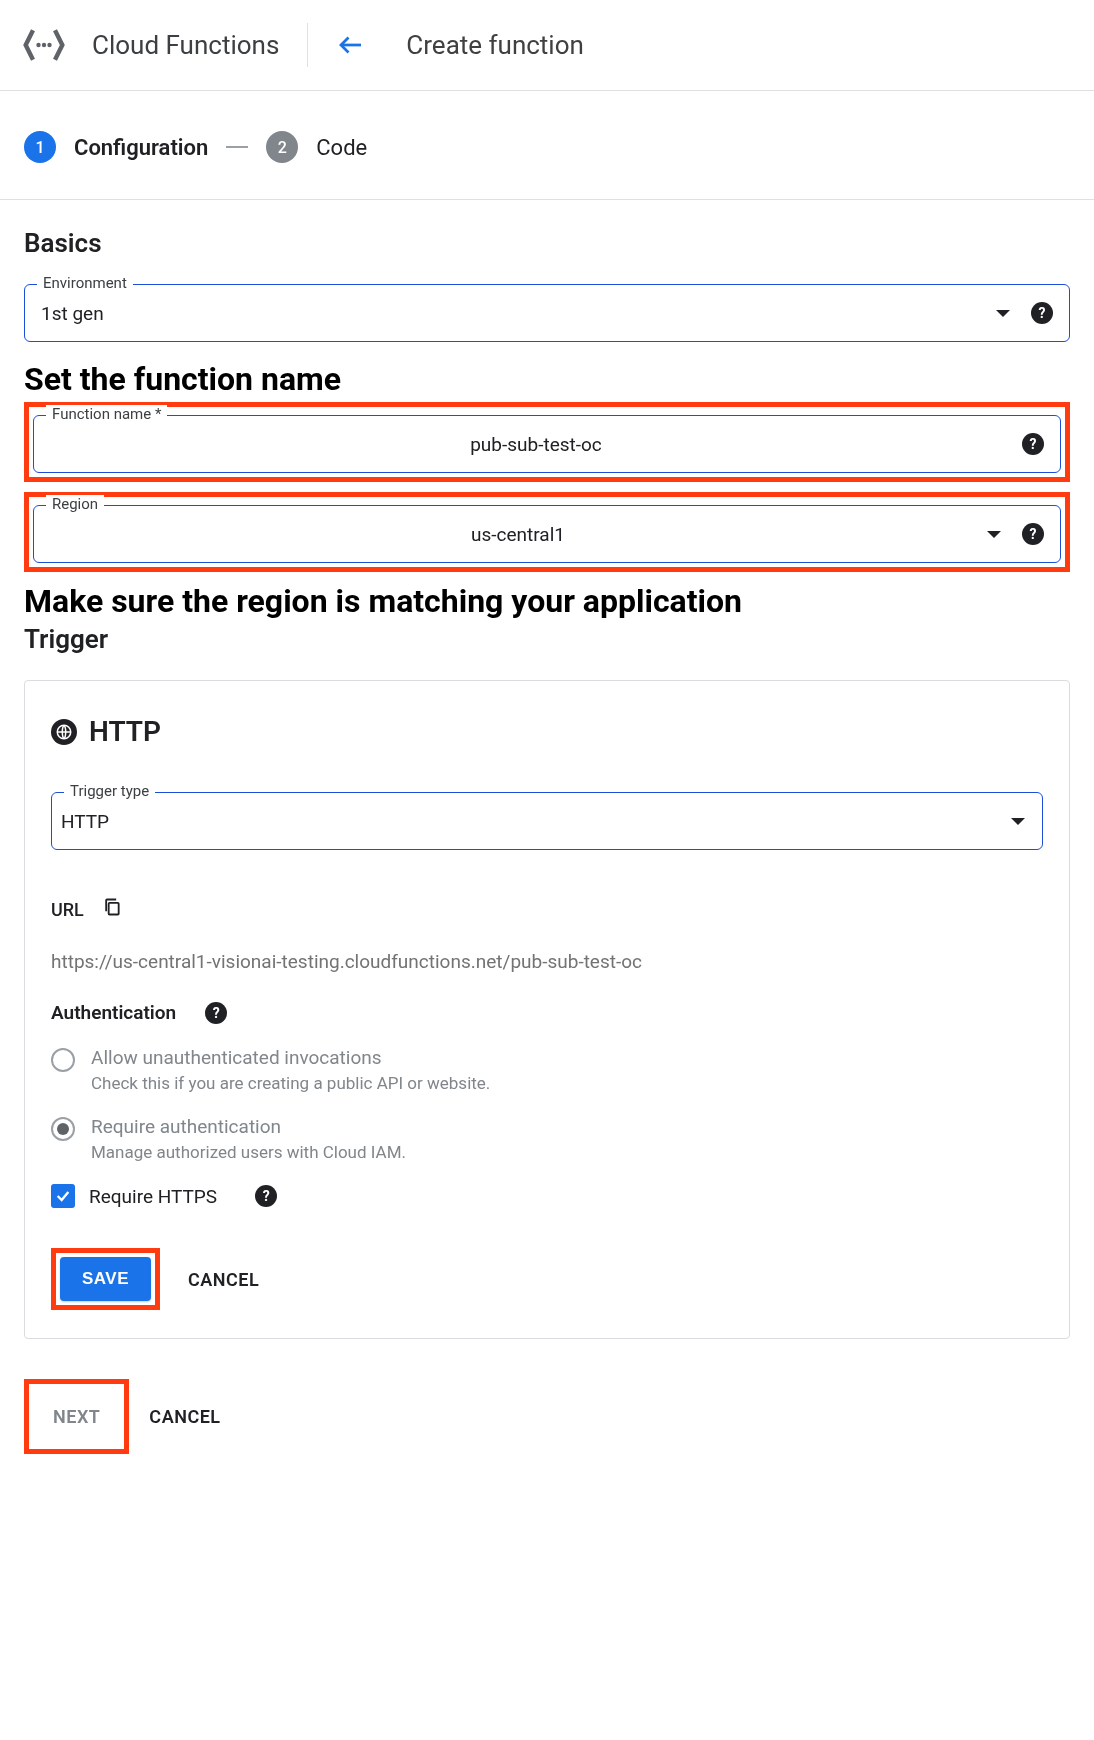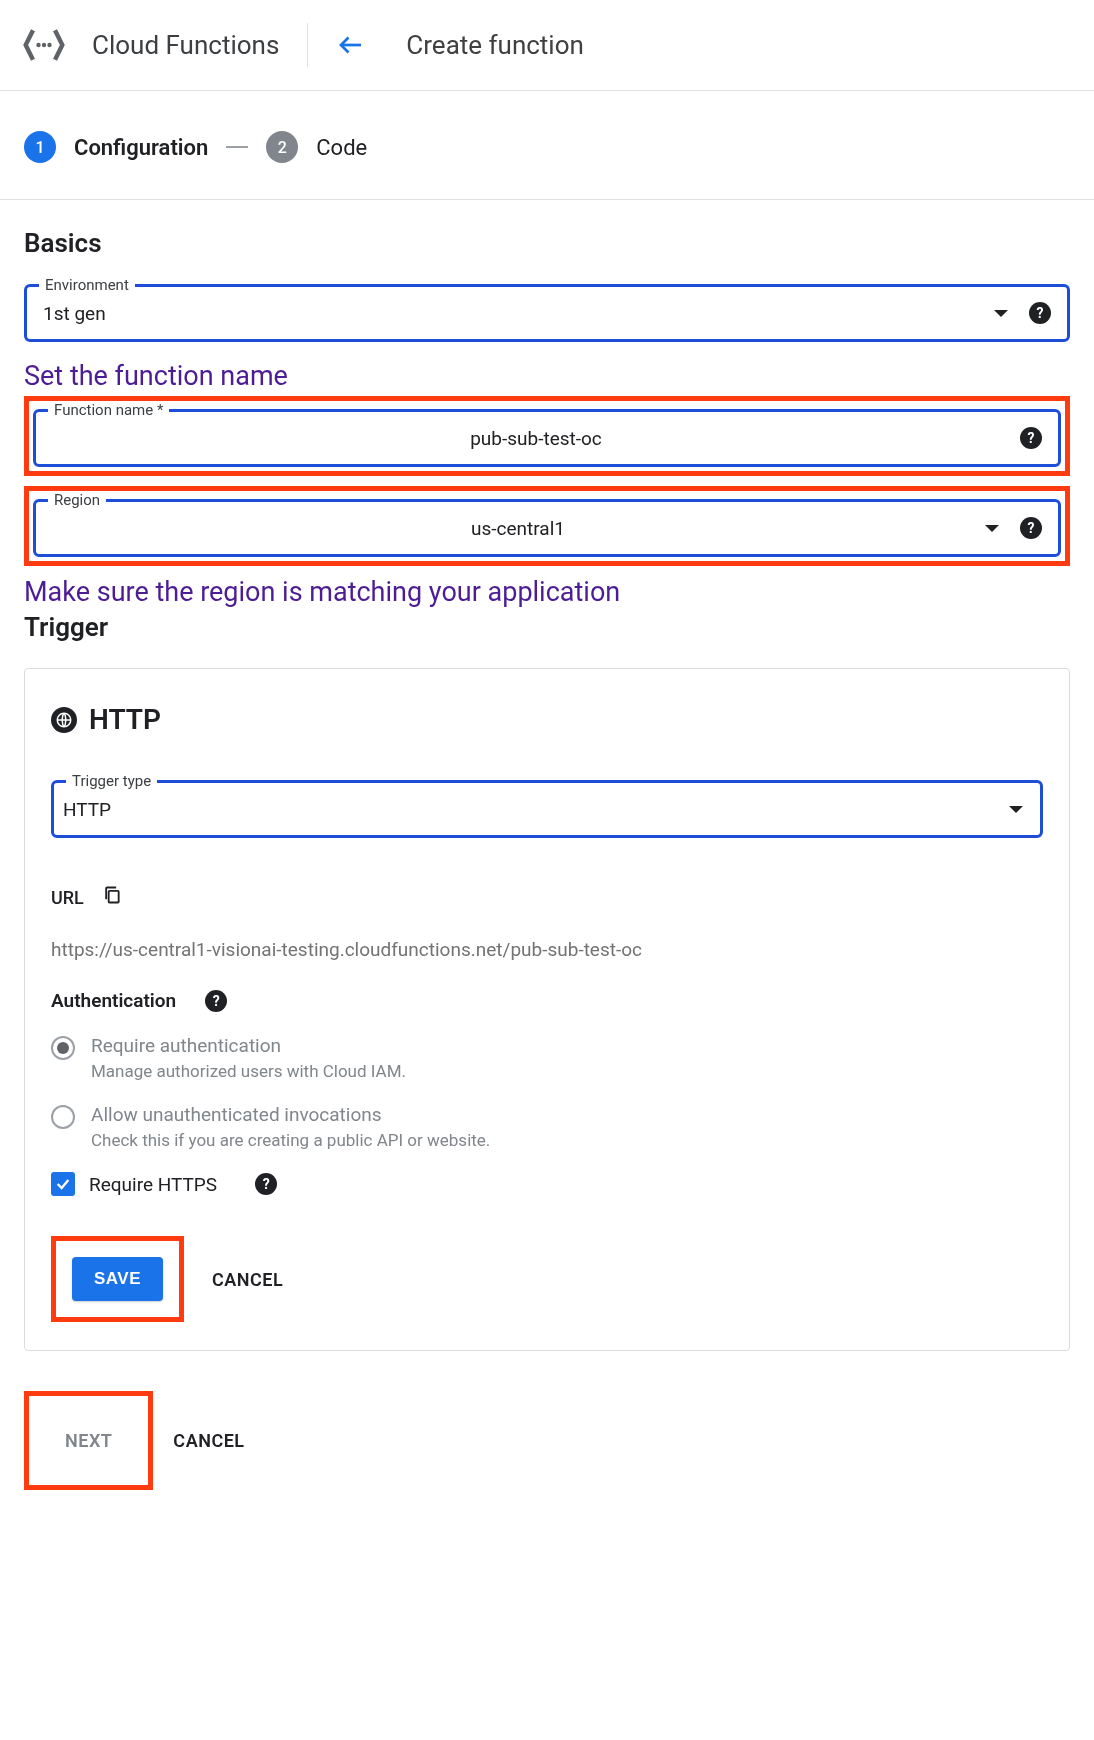--- a/index.html
+++ b/index.html
@@ -42,21 +42,21 @@
   .step-inactive { background: #80868b; }
   .step-label { font-size: 22px; }
   .step-label.bold { font-weight: 600; }
   .step-dash { width: 22px; height: 2px; background: #9aa0a6; }
 
   .content { padding: 28px 24px 40px 24px; }
   .section-title { font-size: 26px; font-weight: 600; margin-bottom: 26px; }
 
   .field {
     position: relative;
-    border: 3px solid #1d4ed8;
+    border: 1px solid #1d4ed8;
     border-radius: 6px;
     height: 58px;
     display: flex; align-items: center;
     padding: 0 16px;
     margin-bottom: 18px;
     background: #fff;
   }
   .field-label {
     position: absolute;
     top: -11px; left: 12px;
@@ -69,21 +69,21 @@
   .field-chevron { margin-right: 20px; color: #202124; }
   .help-icon {
     width: 22px; height: 22px; border-radius: 50%;
     background: #202124; color: #fff;
     display: flex; align-items: center; justify-content: center;
     font-size: 14px; font-weight: 700;
     flex-shrink: 0;
   }
 
   .annotation {
-    color: #4c1d95; font-size: 27px; font-weight: 400;
+    color: #000000; font-size: 32px; font-weight: 700;
     margin: 2px 0 4px 0;
     text-shadow: 0 0 2px rgba(255,255,255,0.8);
   }
   .highlight-box {
     border: 5px solid #ff3b0f;
     border-radius: 0;
     padding: 8px 4px 4px 4px;
     margin-bottom: 10px;
     text-align: center;
   }
@@ -137,21 +137,21 @@
   .btn-primary {
     background:#1a73e8; color:#fff; border:none; border-radius:4px;
     padding: 12px 22px; font-size:17px; font-weight:600; letter-spacing:0.5px;
     box-shadow: 0 1px 2px rgba(0,0,0,0.2);
   }
   .btn-flat-dark { font-size:18px; font-weight:600; color:#202124; letter-spacing:0.5px; }
   .btn-flat-grey { font-size:18px; font-weight:600; color:#80868b; letter-spacing:0.5px; padding:18px 20px; }
 
   .hl-inline {
     border: 5px solid #ff3b0f;
-    padding: 16px;
+    padding: 4px;
     display:inline-flex;
   }
   .bottom-row { display:flex; align-items:center; gap:20px; margin-top:40px; }
 </style>
 </head>
 <body>
 
 <div class="header">
   <div class="product-icon">
     <svg width="44" height="44" viewBox="0 0 24 24" fill="none" stroke="#5f6368" stroke-width="2.4">
@@ -251,44 +251,44 @@
           <rect x="8" y="7" width="12" height="14" rx="1"></rect>
           <path d="M5 17 V4 a1 1 0 0 1 1-1 h11"></path>
         </svg>
       </span>
     </div>
     <div class="url-value">https://us-central1-visionai-testing.cloudfunctions.net/pub-sub-test-oc</div>
 
     <div class="auth-head">
       <span class="auth-title">Authentication</span>
       <span class="help-icon">?</span>
+    </div>
+
+    <div class="radio-block">
+      <div class="radio-row">
+        <div class="radio-outer"></div>
+        <div class="radio-texts">
+          <div class="radio-label">Allow unauthenticated invocations</div>
+          <div class="radio-desc">Check this if you are creating a public API or website.</div>
+        </div>
+      </div>
     </div>
 
     <div class="radio-block">
       <div class="radio-row">
         <div class="radio-outer selected">
             <div class="radio-inner"></div>
           </div>
         <div class="radio-texts">
           <div class="radio-label">Require authentication</div>
           <div class="radio-desc">Manage authorized users with Cloud IAM.</div>
         </div>
       </div>
     </div>
 
-    <div class="radio-block">
-      <div class="radio-row">
-        <div class="radio-outer"></div>
-        <div class="radio-texts">
-          <div class="radio-label">Allow unauthenticated invocations</div>
-          <div class="radio-desc">Check this if you are creating a public API or website.</div>
-        </div>
-      </div>
-    </div>
-
     <div class="check-row">
       <div class="checkbox">
         <svg width="16" height="16" viewBox="0 0 24 24" fill="none" stroke="#fff" stroke-width="3.5">
             <path d="M4 12 L10 18 L20 6"></path>
           </svg>
       </div>
       <span class="check-label">Require HTTPS</span>
       <span style="width:10px;"></span>
       <span class="help-icon">?</span>
     </div>

